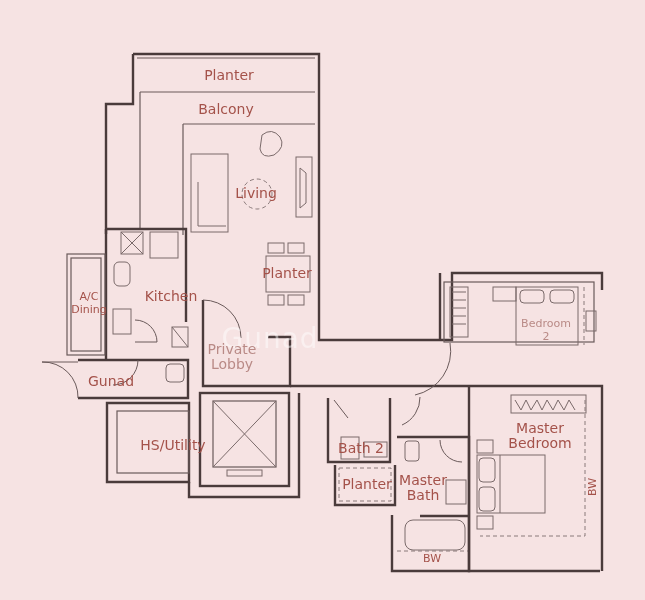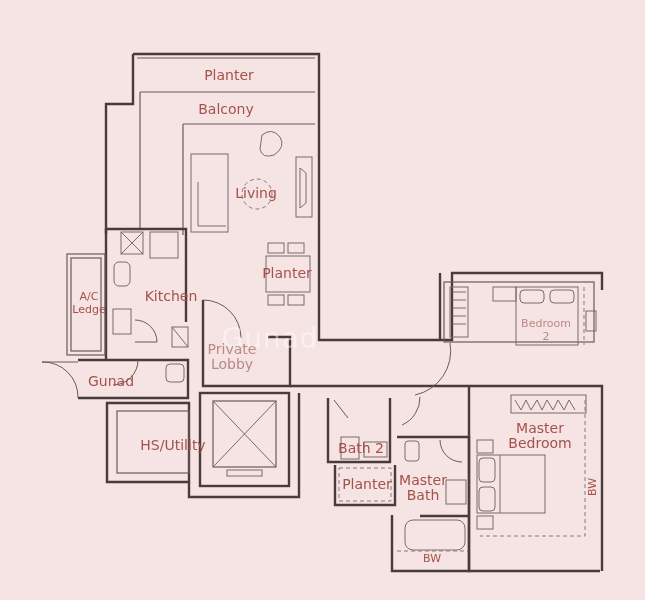--- a/index.html
+++ b/index.html
@@ -135,21 +135,21 @@
   </svg>
 
   <div class="watermark">Gunad</div>
 
   <div class="label" style="left:229px;top:75px;">Planter</div>
   <div class="label" style="left:226px;top:109px;">Balcony</div>
   <div class="label" style="left:256px;top:193px;">Living</div>
   <div class="label" style="left:287px;top:273px;">Planter</div>
   <div class="label" style="left:157px;top:296px;padding-left:28px;">Kitchen</div>
   <div class="label small" style="left:89px;top:303px;">A/C
-Ledge</div>
+Dining</div>
   <div class="label faded" style="left:232px;top:357px;">Private
 Lobby</div>
   <div class="label" style="left:111px;top:381px;">Gunad</div>
   <div class="label" style="left:153px;top:445px;margin-left:20px;">HS/Utility</div>
   <div class="label small faded" style="left:546px;top:330px;">Bedroom
 2</div>
   <div class="label" style="left:361px;top:430px;margin-top:18px;">Bath 2</div>
   <div class="label" style="left:367px;top:484px;">Planter</div>
   <div class="label" style="left:423px;top:488px;">Master
 Bath</div>

